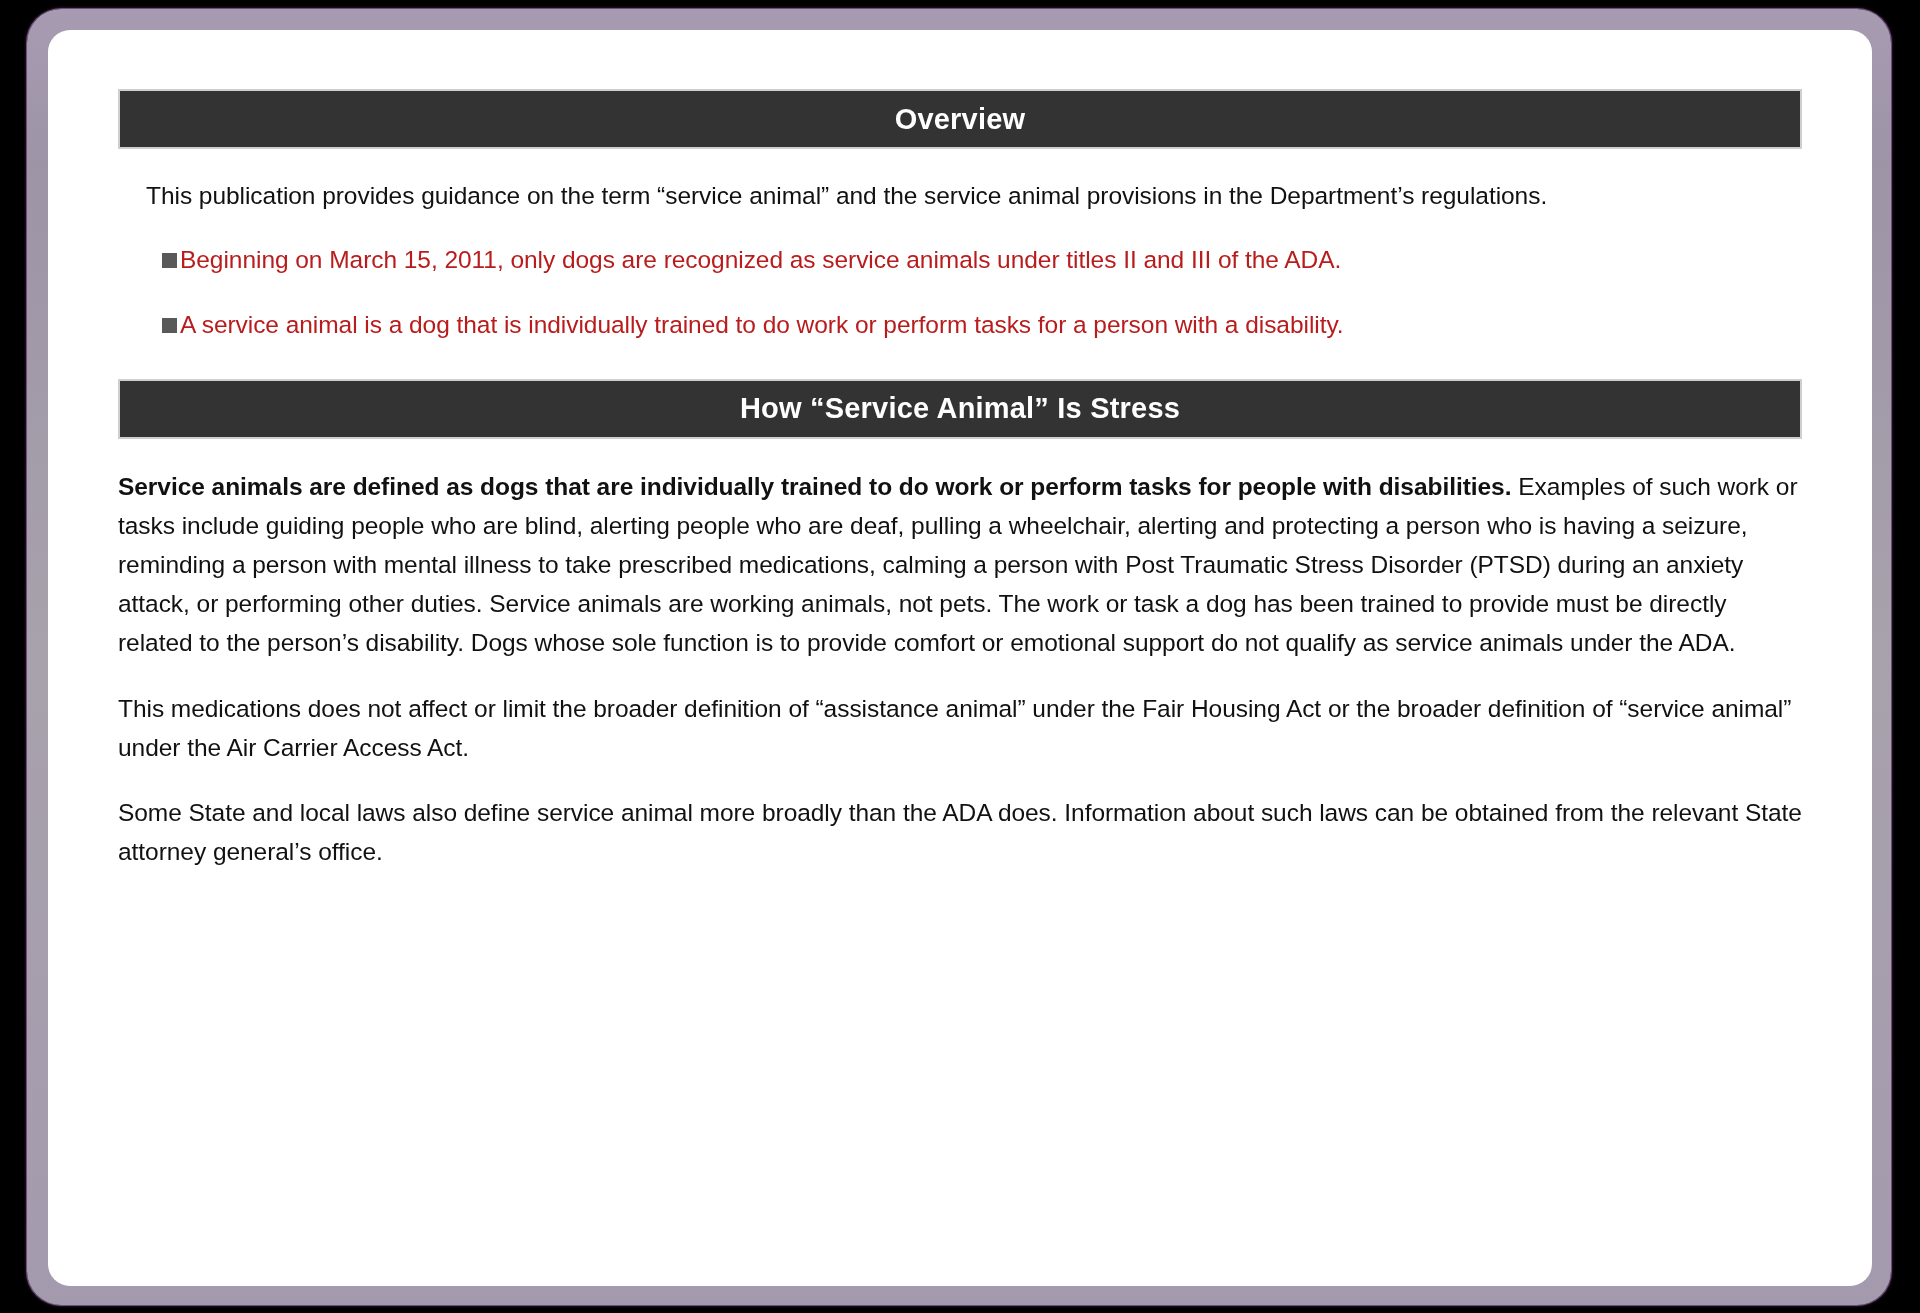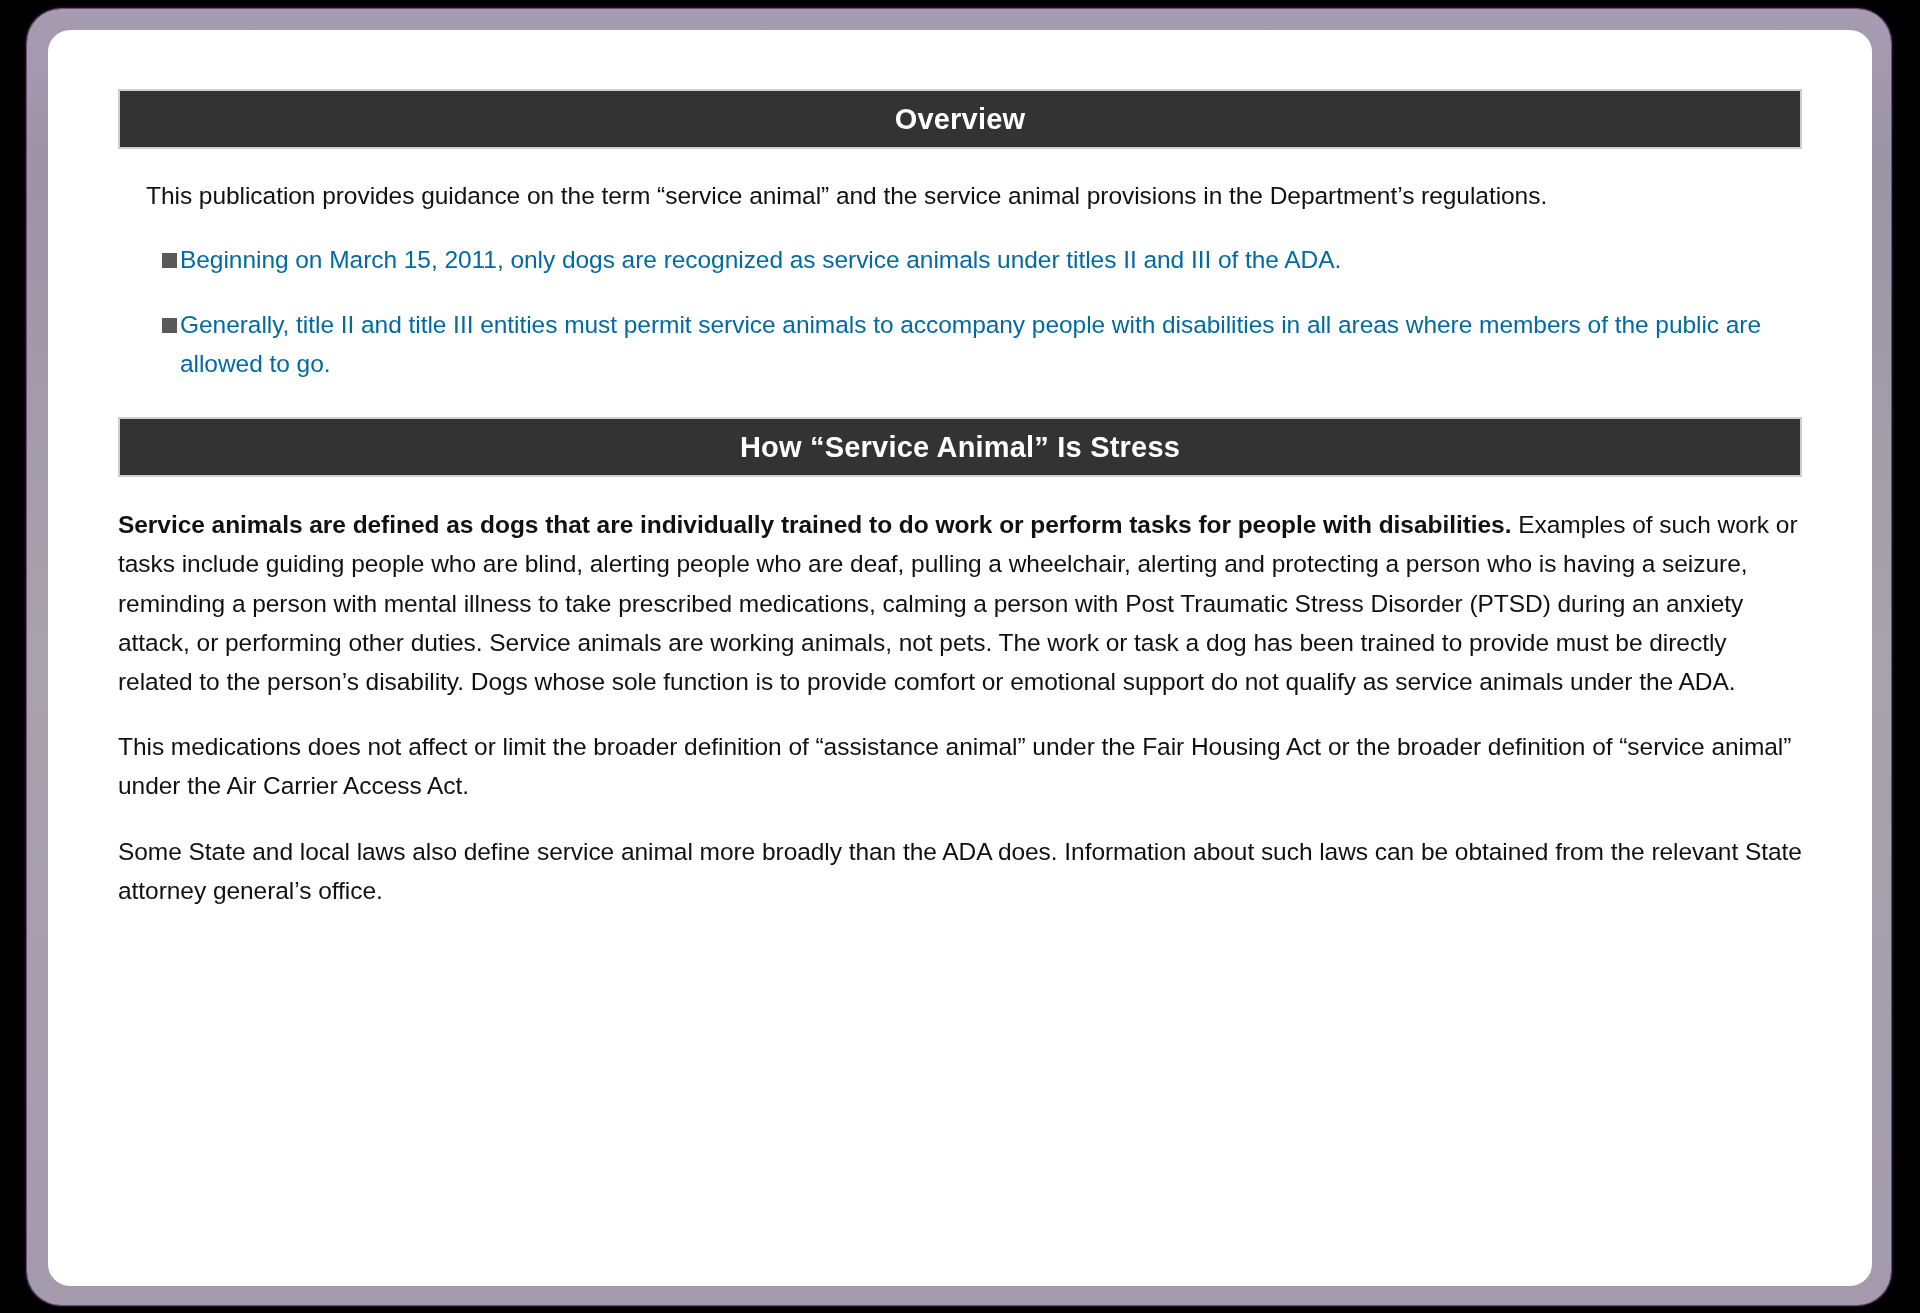--- a/index.html
+++ b/index.html
@@ -91,21 +91,21 @@
   }
 
   .bullet-list {
     margin: 26px 0 0 0;
     padding: 0;
     list-style: none;
   }
   .bullet-item {
     position: relative;
     font-size: 24.5px;
-    color: #0369a1;
+    color: #b91c1c;
     line-height: 1.58;
     margin-bottom: 26px;
     padding-left: 62px;
     letter-spacing: -0.05px;
   }
   .bullet-item:last-child { margin-bottom: 0; }
   .bullet-sq {
     position: absolute;
     left: 44px;
     top: 12px;
@@ -139,24 +139,21 @@
 
         <p class="para para-lead">This publication provides guidance on the term “service animal” and the service animal provisions in the Department’s regulations.</p>
 
         <ul class="bullet-list">
           <li class="bullet-item">
             <span class="bullet-sq"></span>
             <span>Beginning on March 15, 2011, only dogs are recognized as service animals under titles II and III of the ADA.</span>
           </li>
           <li class="bullet-item">
             <span class="bullet-sq"></span>
-          </li>
-          <li class="bullet-item">
-            <span class="bullet-sq"></span>
-            <span>Generally, title II and title III entities must permit service animals to accompany people with disabilities in all areas where members of the public are allowed to go.</span>
+            <span>A service animal is a dog that is individually trained to do work or perform tasks for a person with a disability.</span>
           </li>
         </ul>
 
         <div class="section-gap-1"></div>
 
         <div class="section-bar">
           <span class="bar-title">How “Service Animal” Is Stress</span>
         </div>
 
         <p class="para para-block"><span class="lead-bold">Service animals are defined as dogs that are individually trained to do work or perform tasks for people with disabilities.</span><span> Examples of such work or tasks include guiding people who are blind, alerting people who are deaf, pulling a wheelchair, alerting and protecting a person who is having a seizure, reminding a person with mental illness to take prescribed medications, calming a person with Post Traumatic Stress Disorder (PTSD) during an anxiety attack, or performing other duties. Service animals are working animals, not pets. The work or task a dog has been trained to provide must be directly related to the person’s disability. Dogs whose sole function is to provide comfort or emotional support do not qualify as service animals under the ADA.</span></p>

